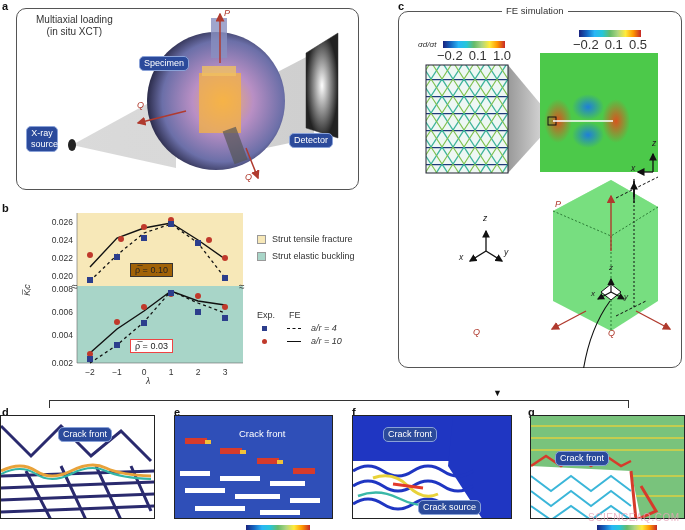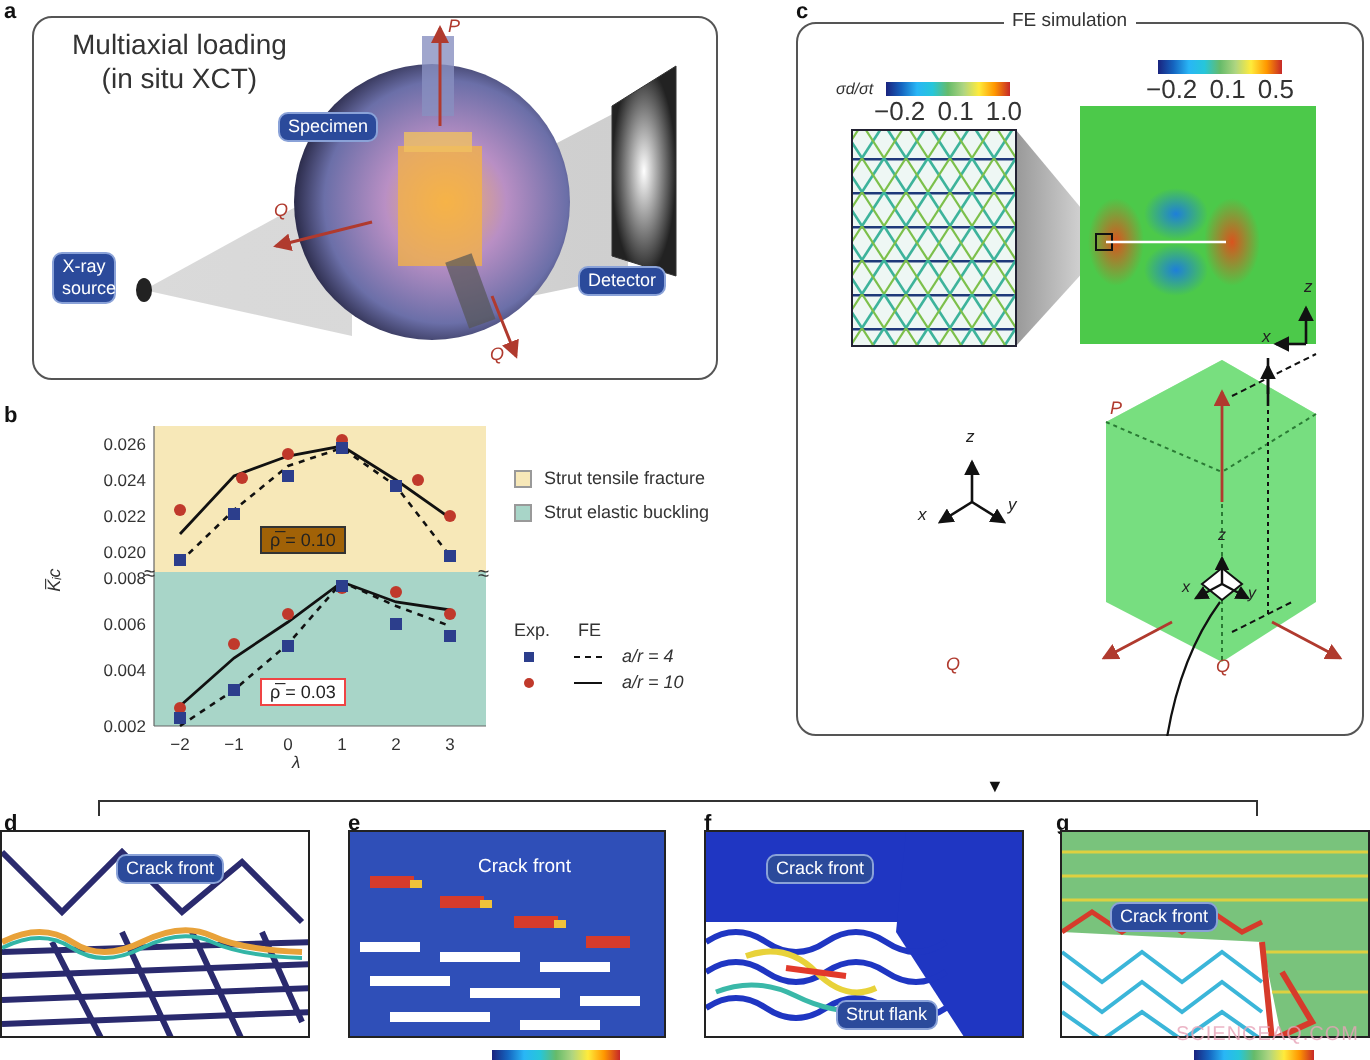--- a/index.html
+++ b/index.html
@@ -13,21 +13,21 @@
   .swatch { width: 9px; height: 9px; border: 1px solid #999; }
   .cb-labels { display: flex; justify-content: space-between; font-size: 13px; color: #333; }
   .colorbar { height: 7px; background: linear-gradient(90deg,#1a237e,#1565c0,#29b6f6,#26c6da,#66bb6a,#aed581,#ffeb3b,#ff9800,#c62828); }
   .sub-img { position: absolute; border: 1.2px solid #222; overflow: hidden; }
 </style>
 </head>
 <body>
 
 <div class="panel-letter" style="left:2px;top:0px;">a</div>
 <div class="rounded-box" style="left:16px;top:8px;width:343px;height:182px;"></div>
-<div class="abs small-text" style="left:36px;top:14px;text-align:center;font-size:14px;line-height:1.2;">
+<div class="abs small-text" style="left:36px;top:14px;text-align:center;font-size:10px;line-height:1.2;">
   <div>Multiaxial loading</div>
   <div>(in situ XCT)</div>
 </div>
 
 <svg class="abs" style="left:16px;top:8px;" width="343" height="182">
   <defs>
     <radialGradient id="detg" cx="0.5" cy="0.5" r="0.5">
       <stop offset="0" stop-color="#fff"></stop>
         <stop offset="1" stop-color="#222"></stop>
     </radialGradient>
@@ -351,21 +351,21 @@
       </g>
     <g stroke="#e23a2b" stroke-width="3" fill="none">
         <path d="M40,68 L70,72"></path>
       </g>
     <g stroke="#3ab8a8" stroke-width="2.5" fill="none">
         <path d="M5,80 Q25,72 45,82 T90,90"></path>
       </g>
   </svg>
 </div>
 <div class="pill" style="left:383px;top:427px;">Crack front</div>
-<div class="pill" style="left:418px;top:500px;">Strut flank</div>
+<div class="pill" style="left:418px;top:500px;">Crack source</div>
 
 <div class="panel-letter" style="left:528px;top:406px;">g</div>
 <div class="sub-img" style="left:530px;top:415px;width:155px;height:104px;background:#fff;">
   <svg width="155" height="104">
     <polygon points="0,0 155,0 155,104 110,104 100,55 0,50" fill="#4caf50" opacity="0.75"></polygon>
     <g stroke="#e8d23a" stroke-width="1.5" opacity="0.9">
       <path d="M0,10 L155,10 M0,22 L155,22 M0,34 L155,34 M100,60 L155,60 M105,80 L155,80"></path>
     </g>
     <g stroke="#3bb6d9" stroke-width="2" fill="none">
       <path d="M0,60 L20,75 L40,60 L60,75 L80,60 L100,75"></path>

